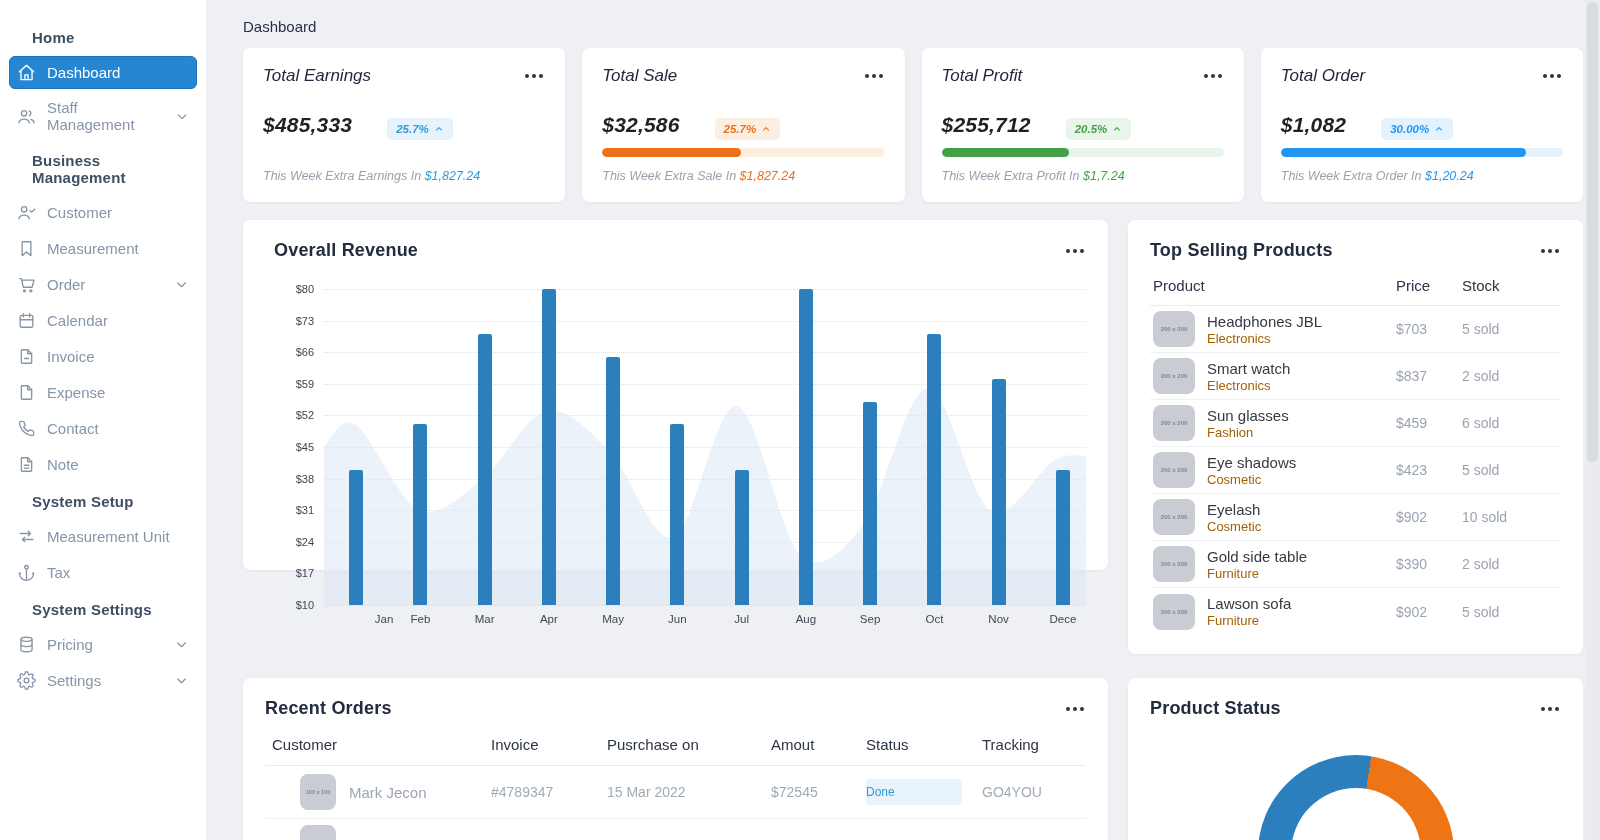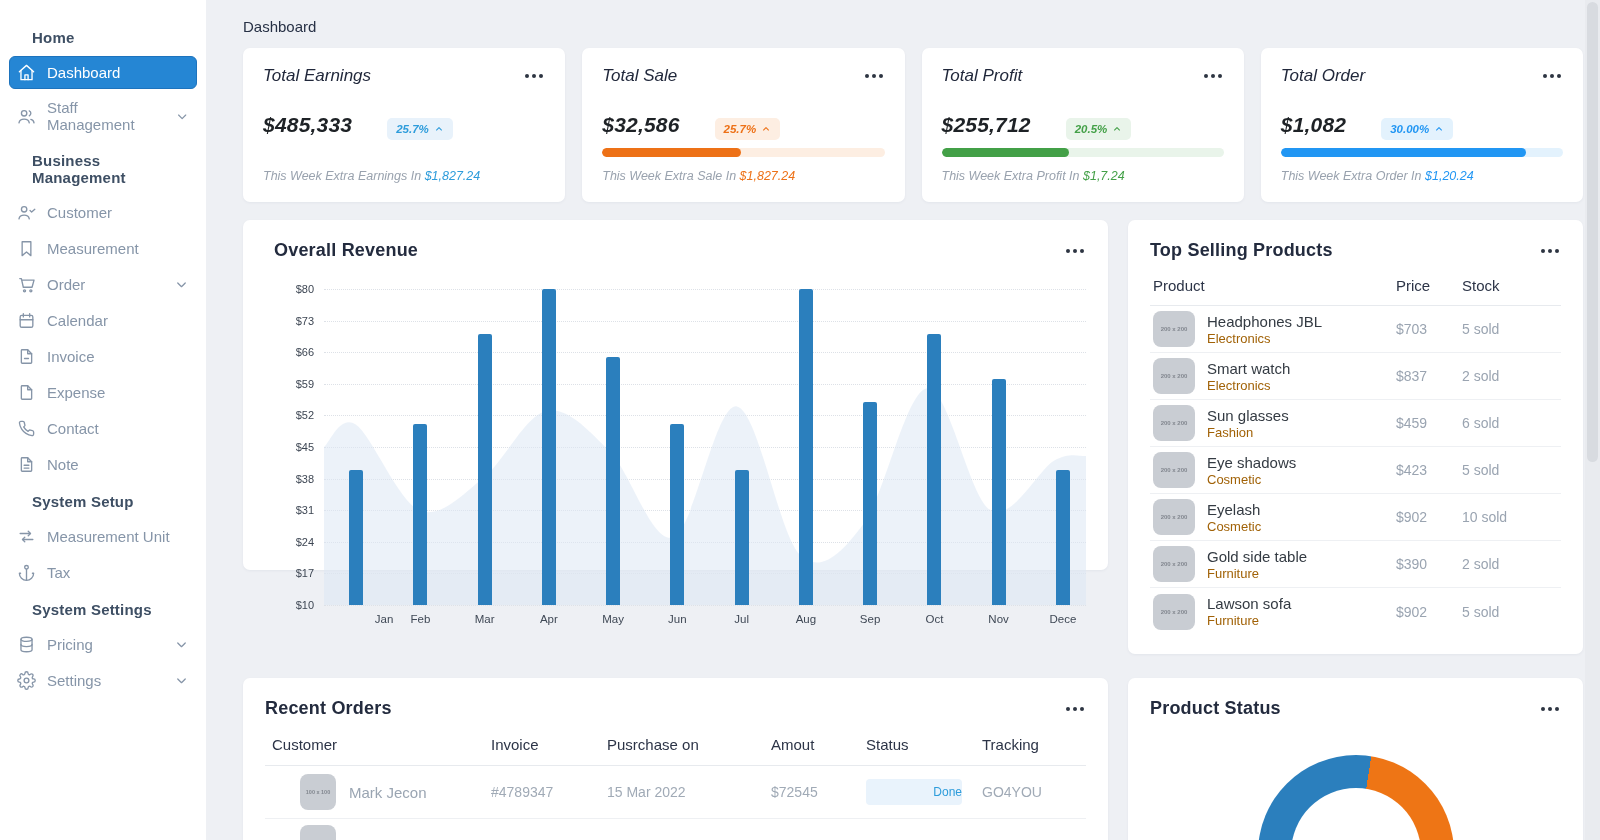--- a/index.html
+++ b/index.html
@@ -68,21 +68,21 @@
   .prod-name { font-size:15px; color:#343b43; }
   .prod-cat { font-size:13px; color:#a16207; margin-top:1px; }
   .muted-cell { font-size:14px; color:#9aa4b1; }
   
   .order-header { display:grid; grid-template-columns:219px 116px 164px 95px 116px 1fr; margin-top:17px;
                   padding:0 0 12px 7px; border-bottom:1px solid #e7eaee; font-size:15px; font-weight:500; color:#2c3447; }
   .order-row { display:grid; grid-template-columns:219px 116px 164px 95px 116px 1fr; align-items:center;
                height:53px; border-bottom:1px solid #eef0f3; padding-left:7px; }
   .order-customer { display:flex; align-items:center; gap:13px; font-size:15px; color:#9aa5b2;padding-left:28px; }
   .order-cell { font-size:14px; color:#a0aab6; }
-  .status-badge { display:inline-block; width:96px; text-align:right; font-size:12px; padding:6px 0; border-radius:4px; }
+  .status-badge { display:inline-block; width:96px; text-align:left; font-size:12px; padding:6px 0; border-radius:4px; }
   .order-row.partial { border-bottom:none; height:60px; align-items:start; padding-top:6px; }
   
   .donut { width:196px; height:196px; border-radius:50%; margin:36px auto 0; position:relative; }
   .donut::after { content:""; position:absolute; inset:33px; background:#fff; border-radius:50%; }
   
   .vscrollbar { position:fixed; right:0; top:0; width:15px; height:840px; background:#e9ebef; }
   .vscrollbar .vthumb { position:absolute; top:2px; left:2px; width:11px; height:460px; border-radius:6px; background:#d8dbe0; }
 </style>
 </head>
 <body>

